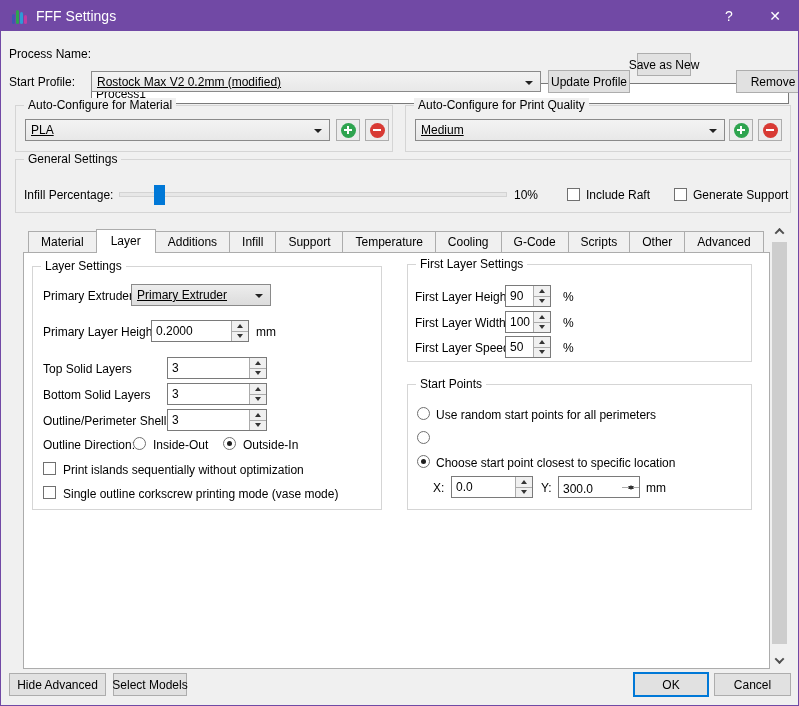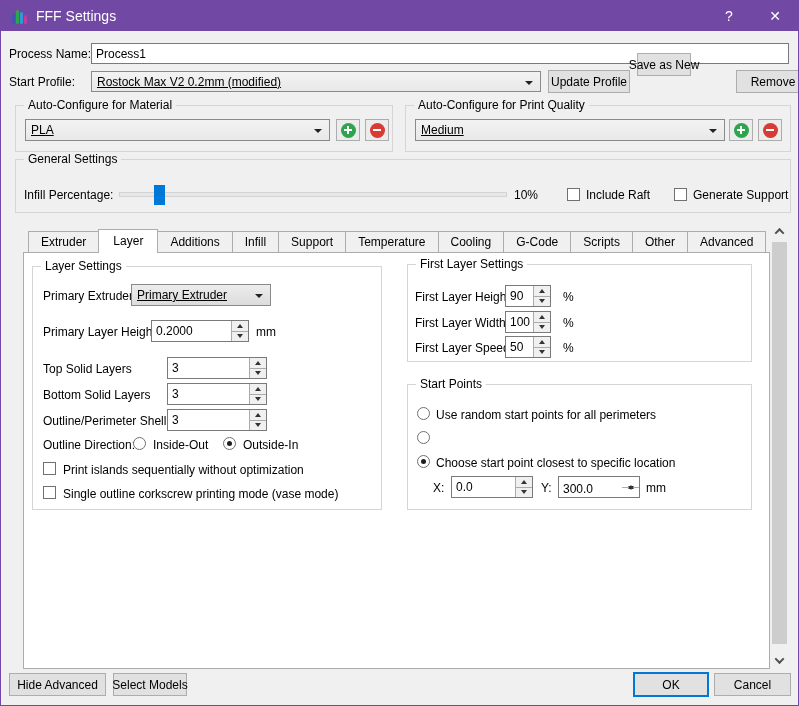--- a/index.html
+++ b/index.html
@@ -16,21 +16,21 @@
   .logo i:nth-child(1){height:10px;background:#4453B2;}
   .logo i:nth-child(2){height:14px;background:#2EA44F;}
   .logo i:nth-child(3){height:12px;background:#2E9BD6;}
   .logo i:nth-child(4){height:9px;background:#C03CA0;}
   .titlebar .ttl{color:#fff;font-size:14px;margin-left:9px;}
   .tb-btn{position:absolute;top:0;height:30px;width:46px;display:flex;align-items:center;justify-content:center;color:#fff;font-size:14px;cursor:default;}
   .tb-help{right:46px;}
   .tb-close{right:0;}
   
   .label{position:absolute;white-space:nowrap;line-height:14px;}
-  .tfield{position:absolute;background:#fff;border:1px solid #7A7A7A;font:inherit;padding:0 4px;line-height:19px;}
+  .tfield{position:absolute;background:#fff;border:1px solid #7A7A7A;font:inherit;padding:0 4px;line-height:19px;margin-top:40px;}
   input.tfield{height:21px;}
   .combo{position:absolute;height:22px;background:linear-gradient(#F3F3F3,#E8E8E8);border:1px solid #8A8A8A;display:flex;align-items:center;padding-left:5px;text-decoration:underline;}
   .combo .arrow{position:absolute;right:7px;top:9px;width:0;height:0;border-left:4px solid transparent;border-right:4px solid transparent;border-top:4px solid #222;}
   .combo.gray{background:linear-gradient(#EDEDED,#DCDCDC);}
   .btn{position:absolute;height:23px;background:#E1E1E1;border:1px solid #ADADAD;display:flex;align-items:center;justify-content:center;white-space:nowrap;cursor:default;}
   .btn.default{border:2px solid #0078D7;}
   .groupbox{position:absolute;border:1px solid #D5D5D5;}
   .groupbox>.legend{position:absolute;top:-8px;left:8px;background:#F0F0F0;padding:0 4px;line-height:14px;white-space:nowrap;}
   .groupbox.on-white>.legend{background:#fff;}
   .cbox{position:absolute;width:13px;height:13px;background:#fff;border:1px solid #707070;}
@@ -134,21 +134,21 @@
       <span class="slider-handle" style="left:34px;"></span>
     </div>
     <span class="label" style="left:498px;top:28px;">10%</span>
     <span class="cbox" style="left:551px;top:28px;"></span>
     <span class="label" style="left:570px;top:28px;text-align:center;">Include Raft</span>
     <span class="cbox" style="left:658px;top:28px;"></span>
     <span class="label" style="left:677px;top:28px;">Generate Support</span>
   </div>
 
   <div class="tabs">
-    <span class="tab">Extruder</span>
+    <span class="tab">Material</span>
     <span class="tab active">Layer</span>
     <span class="tab">Additions</span>
     <span class="tab">Infill</span>
     <span class="tab">Support</span>
     <span class="tab">Temperature</span>
     <span class="tab">Cooling</span>
     <span class="tab">G-Code</span>
     <span class="tab">Scripts</span>
     <span class="tab">Other</span>
     <span class="tab">Advanced</span>

